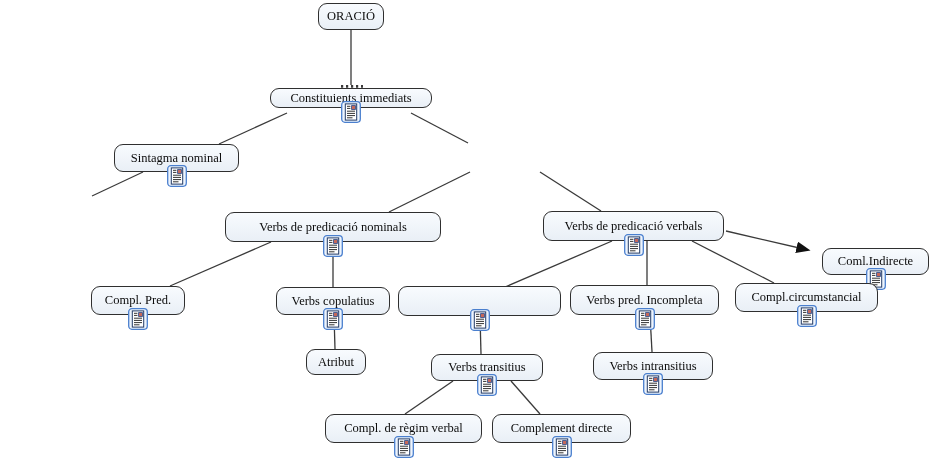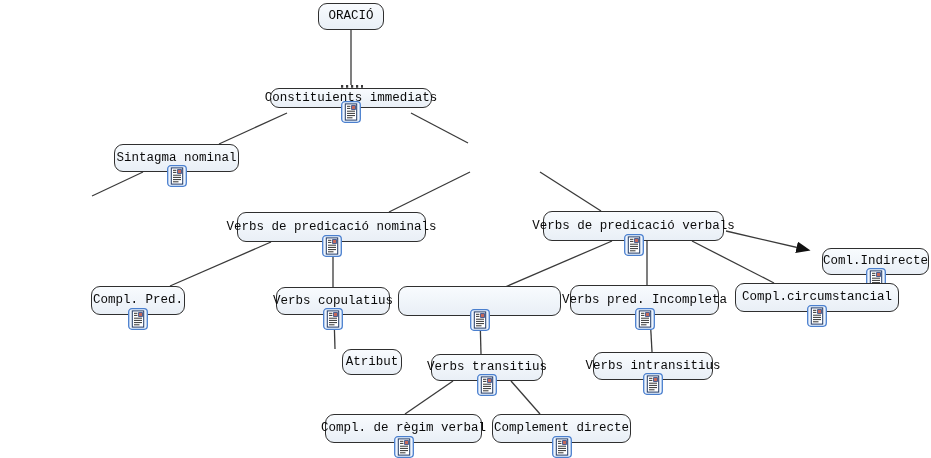--- a/index.html
+++ b/index.html
@@ -1,18 +1,18 @@
 <!DOCTYPE html>
 <html><head>
 <meta charset="utf-8">
 <style>
   html,body{margin:0;padding:0;background:#ffffff;}
   .canvas{
     position:relative;width:931px;height:458px;background:#ffffff;
-    font-family:Liberation Mono, monospace;overflow:hidden;
+    font-family:Liberation Serif, serif;overflow:hidden;
   }
   .edges{position:absolute;left:0;top:0;width:931px;height:458px;}
   .node{
     position:absolute;box-sizing:border-box;
     display:flex;align-items:center;justify-content:center;
     background:linear-gradient(180deg,#f8fbfe 0%,#e9eff6 100%);
     border:1.3px solid #2f2f2f;border-radius:9px;
     font-size:12.5px;color:#0a0a0a;white-space:nowrap;padding:0 2px;
   }
   .node .lbl{display:inline-block;line-height:1;}
@@ -79,21 +79,21 @@
 
   <div class="node" style="left:114px;top:144px;width:125px;height:28px;">
     <span class="lbl">Sintagma nominal</span>
     <svg class="node-icon">
         <use href="#res-icon"></use>
       </svg>
   </div>
 
 
 
-  <div class="node" style="left:237px;top:212px;width:189px;height:30px;justify-content:center;">
+  <div class="node" style="left:225px;top:212px;width:216px;height:30px;justify-content:center;">
     <span class="lbl">Verbs de predicació nominals</span>
     <svg class="node-icon">
         <use href="#res-icon"></use>
       </svg>
   </div>
 
   <div class="node" style="left:543px;top:211px;width:181px;height:30px;">
     <span class="lbl">Verbs de predicació verbals</span>
     <svg class="node-icon">
         <use href="#res-icon"></use>
@@ -127,28 +127,28 @@
       </svg>
   </div>
 
   <div class="node" style="left:570px;top:285px;width:149px;height:30px;">
     <span class="lbl">Verbs pred. Incompleta</span>
     <svg class="node-icon">
         <use href="#res-icon"></use>
       </svg>
   </div>
 
-  <div class="node" style="left:735px;top:283px;width:164px;height:29px;">
+  <div class="node" style="left:735px;top:283px;width:143px;height:29px;">
     <span class="lbl">Compl.circumstancial</span>
     <svg class="node-icon">
         <use href="#res-icon"></use>
       </svg>
   </div>
 
-  <div class="node" style="left:306px;top:349px;width:60px;height:26px;margin-left:36px;">
+  <div class="node" style="left:306px;top:349px;width:60px;height:26px;">
     <span class="lbl">Atribut</span>
   </div>
 
   <div class="node" style="left:431px;top:354px;width:112px;height:27px;justify-content:center;">
     <span class="lbl">Verbs transitius</span>
     <svg class="node-icon">
         <use href="#res-icon"></use>
       </svg>
   </div>
 

